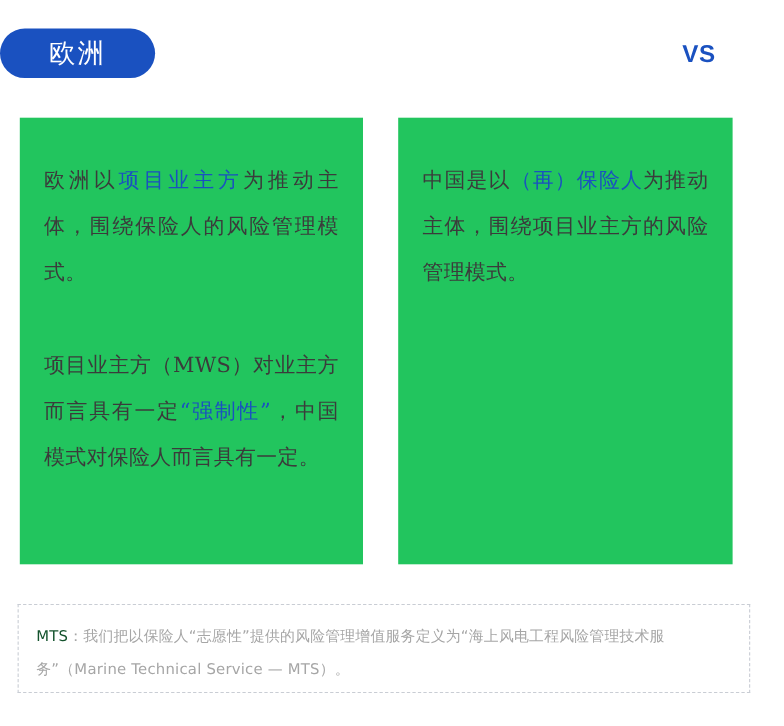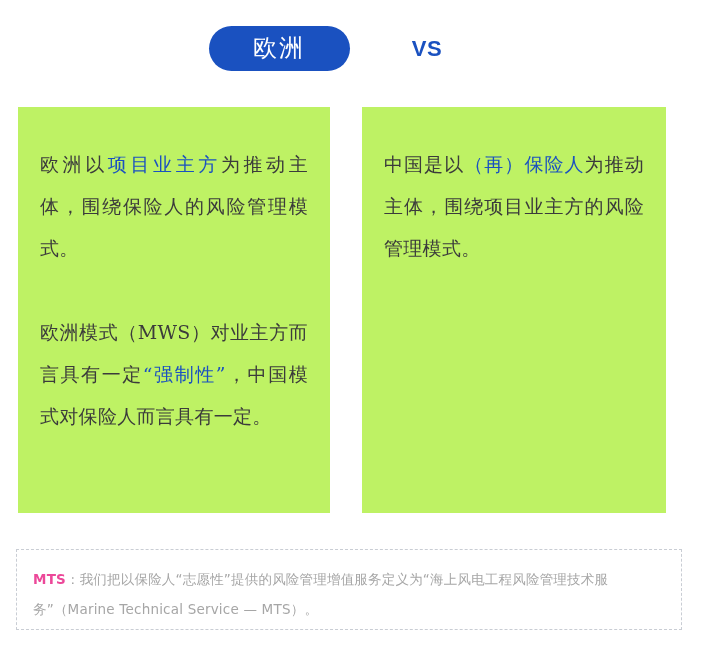--- a/index.html
+++ b/index.html
@@ -17,21 +17,21 @@
 
   
   .header-row {
     position: absolute;
     left: 0;
     top: 0;
     width: 713px;
     height: 97px;
     display: flex;
     align-items: center;
-    justify-content: center;
+    justify-content: space-between;
   }
   .pill {
     width: 141px;
     height: 45px;
     border-radius: 23px;
     background: #1a51c0;
     color: #ffffff;
     font-family: "DejaVu Sans", "Liberation Sans", sans-serif;
     font-size: 24px;
     line-height: 45px;
@@ -55,21 +55,21 @@
     position: absolute;
     left: 18px;
     top: 107px;
     width: 634px;
     height: 406px;
   }
   .panel {
     position: absolute;
     top: 0;
     height: 406px;
-    background: #bef264;
+    background: #22c55e;
     box-sizing: border-box;
     padding: 36px 22px 0 22px;
   }
   .panel-left  { left: 0;   width: 312px; }
   .panel-right { left: 344px; width: 304px; }
 
   .para {
     margin: 0 0 42px 0;
     font-family: "DejaVu Serif", "Liberation Serif", serif;
     font-size: 19px;
@@ -93,36 +93,36 @@
     box-sizing: border-box;
     border: 1px dashed #c9cdd4;
     padding: 14px 16px 0 16px;
     font-family: "DejaVu Sans", "Liberation Sans", sans-serif;
     font-size: 13.5px;
     line-height: 30px;
     color: #a6a6a6;
     letter-spacing: 0.2px;
   }
   .footnote b {
-    color: #ec4899;
-    font-weight: bold;
+    color: #14532d;
+    font-weight: normal;
   }
 </style>
 </head>
 <body>
 
 <div class="header-row">
   <div class="pill pill-left">欧洲</div>
   <div class="vs-label">VS</div>
 </div>
 
 <div class="panels">
   <div class="panel panel-left" id="panel-left">
       <p class="para"><span>欧洲以</span><span class="hl">项目业主方</span><span>为推动主体，围绕保险人的风险管理模式。</span></p>
-      <p class="para"><span>欧洲模式（MWS）对业主方而言具有一定</span><span class="hl">“强制性”</span><span>，中国模式对保险人而言具有一定。</span></p>
+      <p class="para"><span>项目业主方（MWS）对业主方而言具有一定</span><span class="hl">“强制性”</span><span>，中国模式对保险人而言具有一定。</span></p>
     </div>
   <div class="panel panel-right" id="panel-right">
       <p class="para"><span>中国是以</span><span class="hl">（再）保险人</span><span>为推动主体，围绕项目业主方的风险管理模式。</span></p>
     </div>
 </div>
 
 <div class="footnote">
   <b>MTS</b><span>：我们把以保险人“志愿性”提供的风险管理增值服务定义为“海上风电工程风险管理技术服务”（Marine Technical Service — MTS）。</span>
 </div>
 

